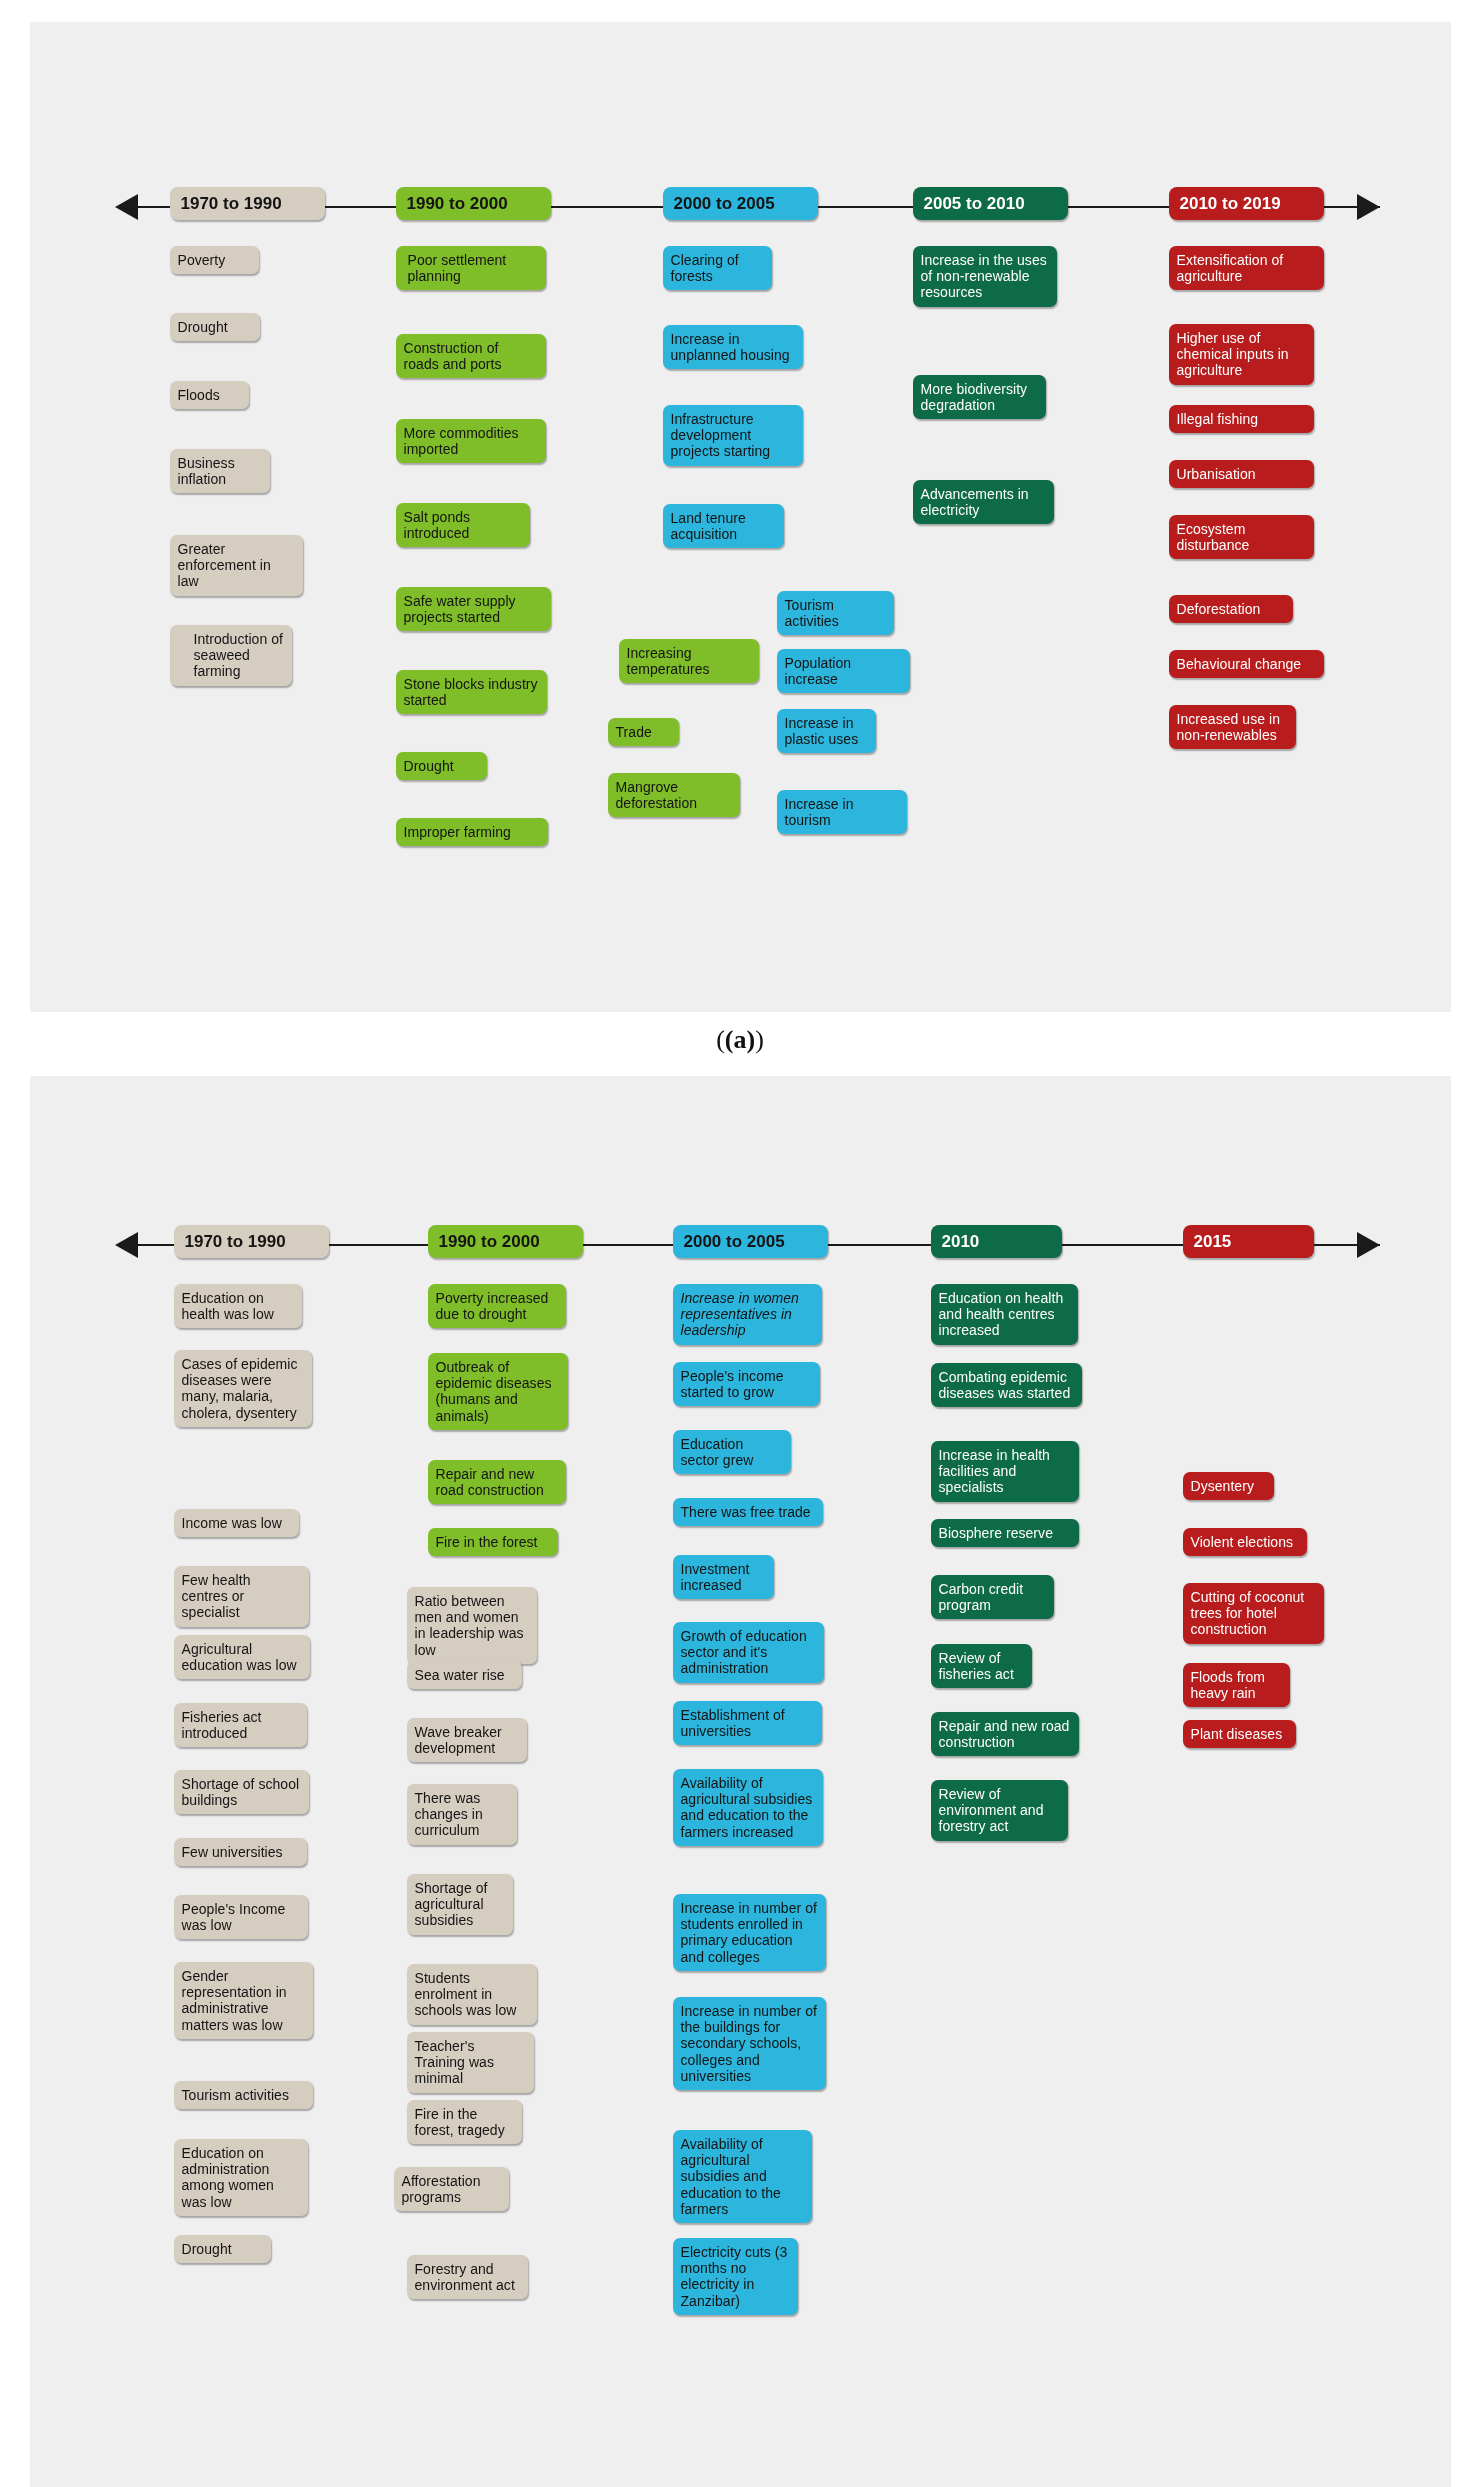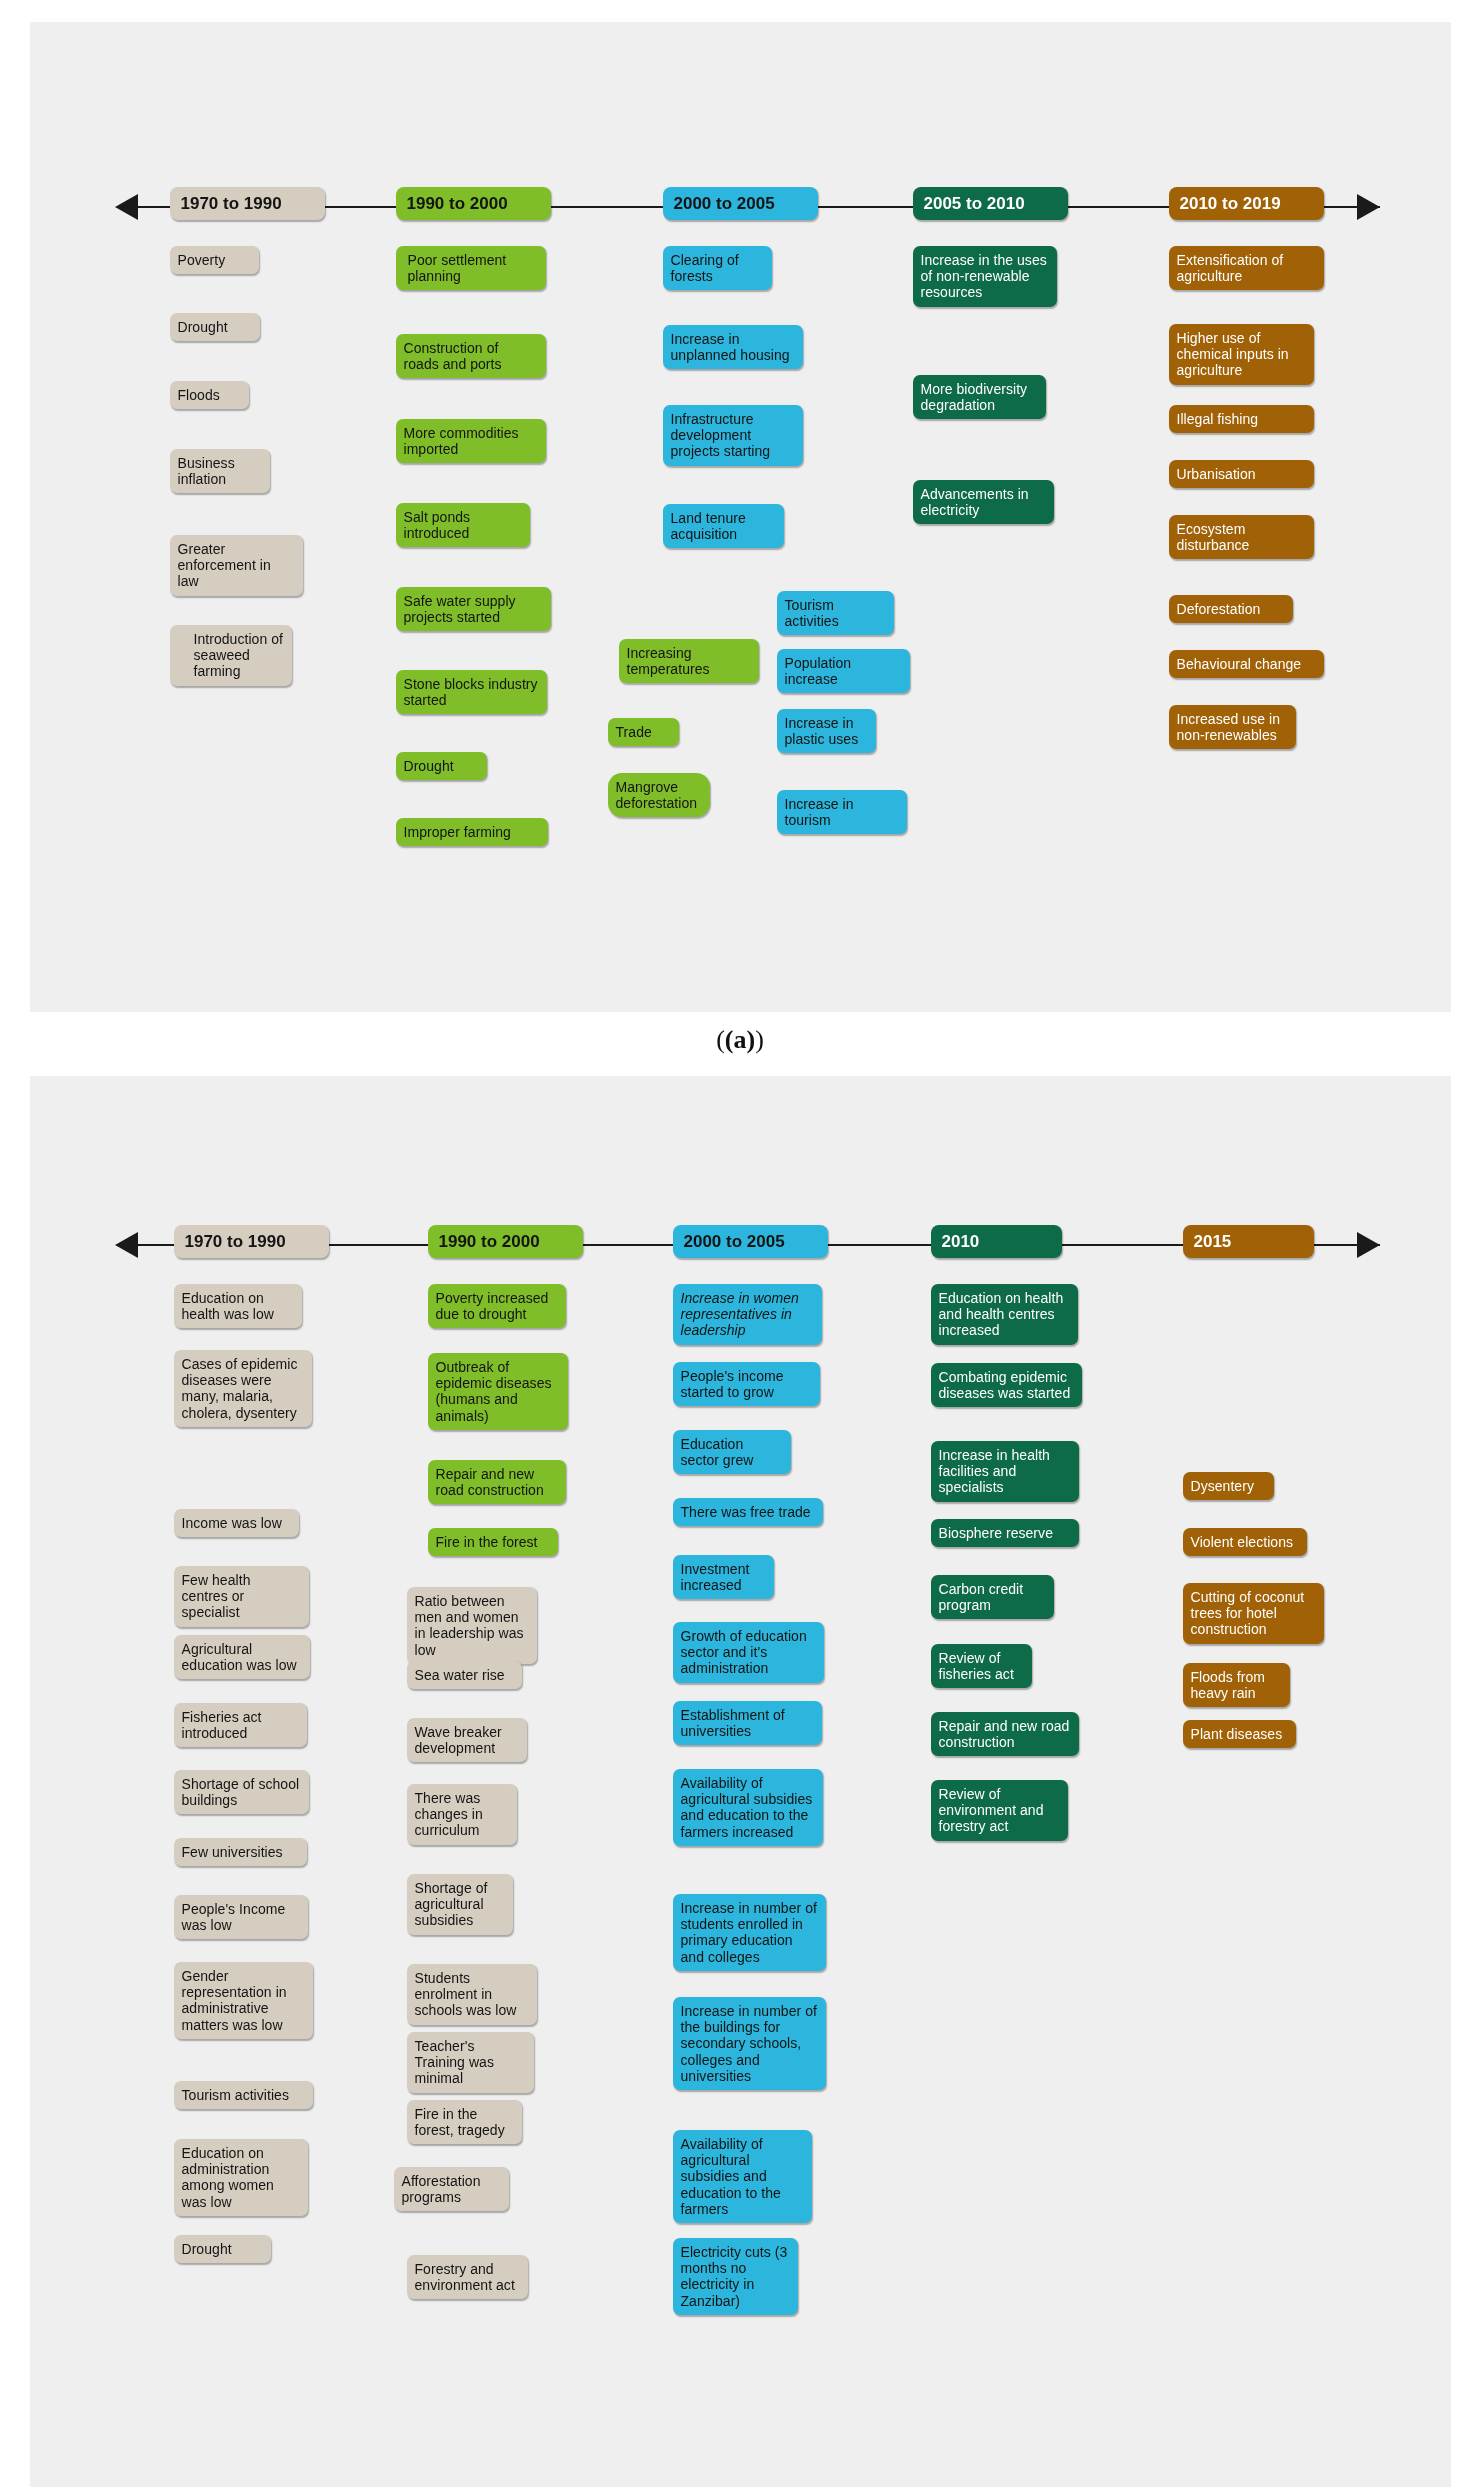--- a/index.html
+++ b/index.html
@@ -76,21 +76,21 @@
     letter-spacing:0px;
     z-index:4;
   }
 
   
   .c-beige{ background:#d6cdc1; color:#141414; }
   .c-green{ background:#7fbe28; color:#141414; }
   .c-cyan { background:#2cb6dd; color:#141414; }
   .c-dgreen{ background:#0e6b47; color:#ffffff; }
   .c-dgreen::before{ border-left-color:#8f9a95; border-top-color:#3a4a44; }
-  .c-navy { background:#a16207; color:#ffffff; }
+  .c-navy { background:#b91c1c; color:#ffffff; }
   .c-navy::before{ border-left-color:#8e95ab; border-top-color:#2c3650; }
   .c-dgreen.head, .c-navy.head{ color:#ffffff; }
 </style>
 </head>
 <body>
 
 <div class="figure">
 
   <div class="panel" id="panel-a">
 
@@ -149,21 +149,21 @@
     <div class="chip c-green" style="left:366px; top:796px; width:152px;">
         <span class="txt">Improper farming</span>
       </div>
 
     <div class="chip c-green" style="left:589px; top:617px; width:140px;">
         <span class="txt">Increasing temperatures</span>
       </div>
     <div class="chip c-green" style="left:578px; top:696px; width:71px;">
         <span class="txt">Trade</span>
       </div>
-    <div class="chip c-green" style="left:578px; top:751px; width:102px;border-radius:14px;">
+    <div class="chip c-green" style="left:578px; top:751px; width:132px;">
         <span class="txt">Mangrove deforestation</span>
       </div>
 
     <div class="chip head c-cyan" style="left:633px; top:165px; width:155px;">
         <span class="txt">2000 to 2005</span>
       </div>
 
     <div class="chip c-cyan" style="left:633px; top:224px; width:109px;">
         <span class="txt">Clearing of forests</span>
       </div>

